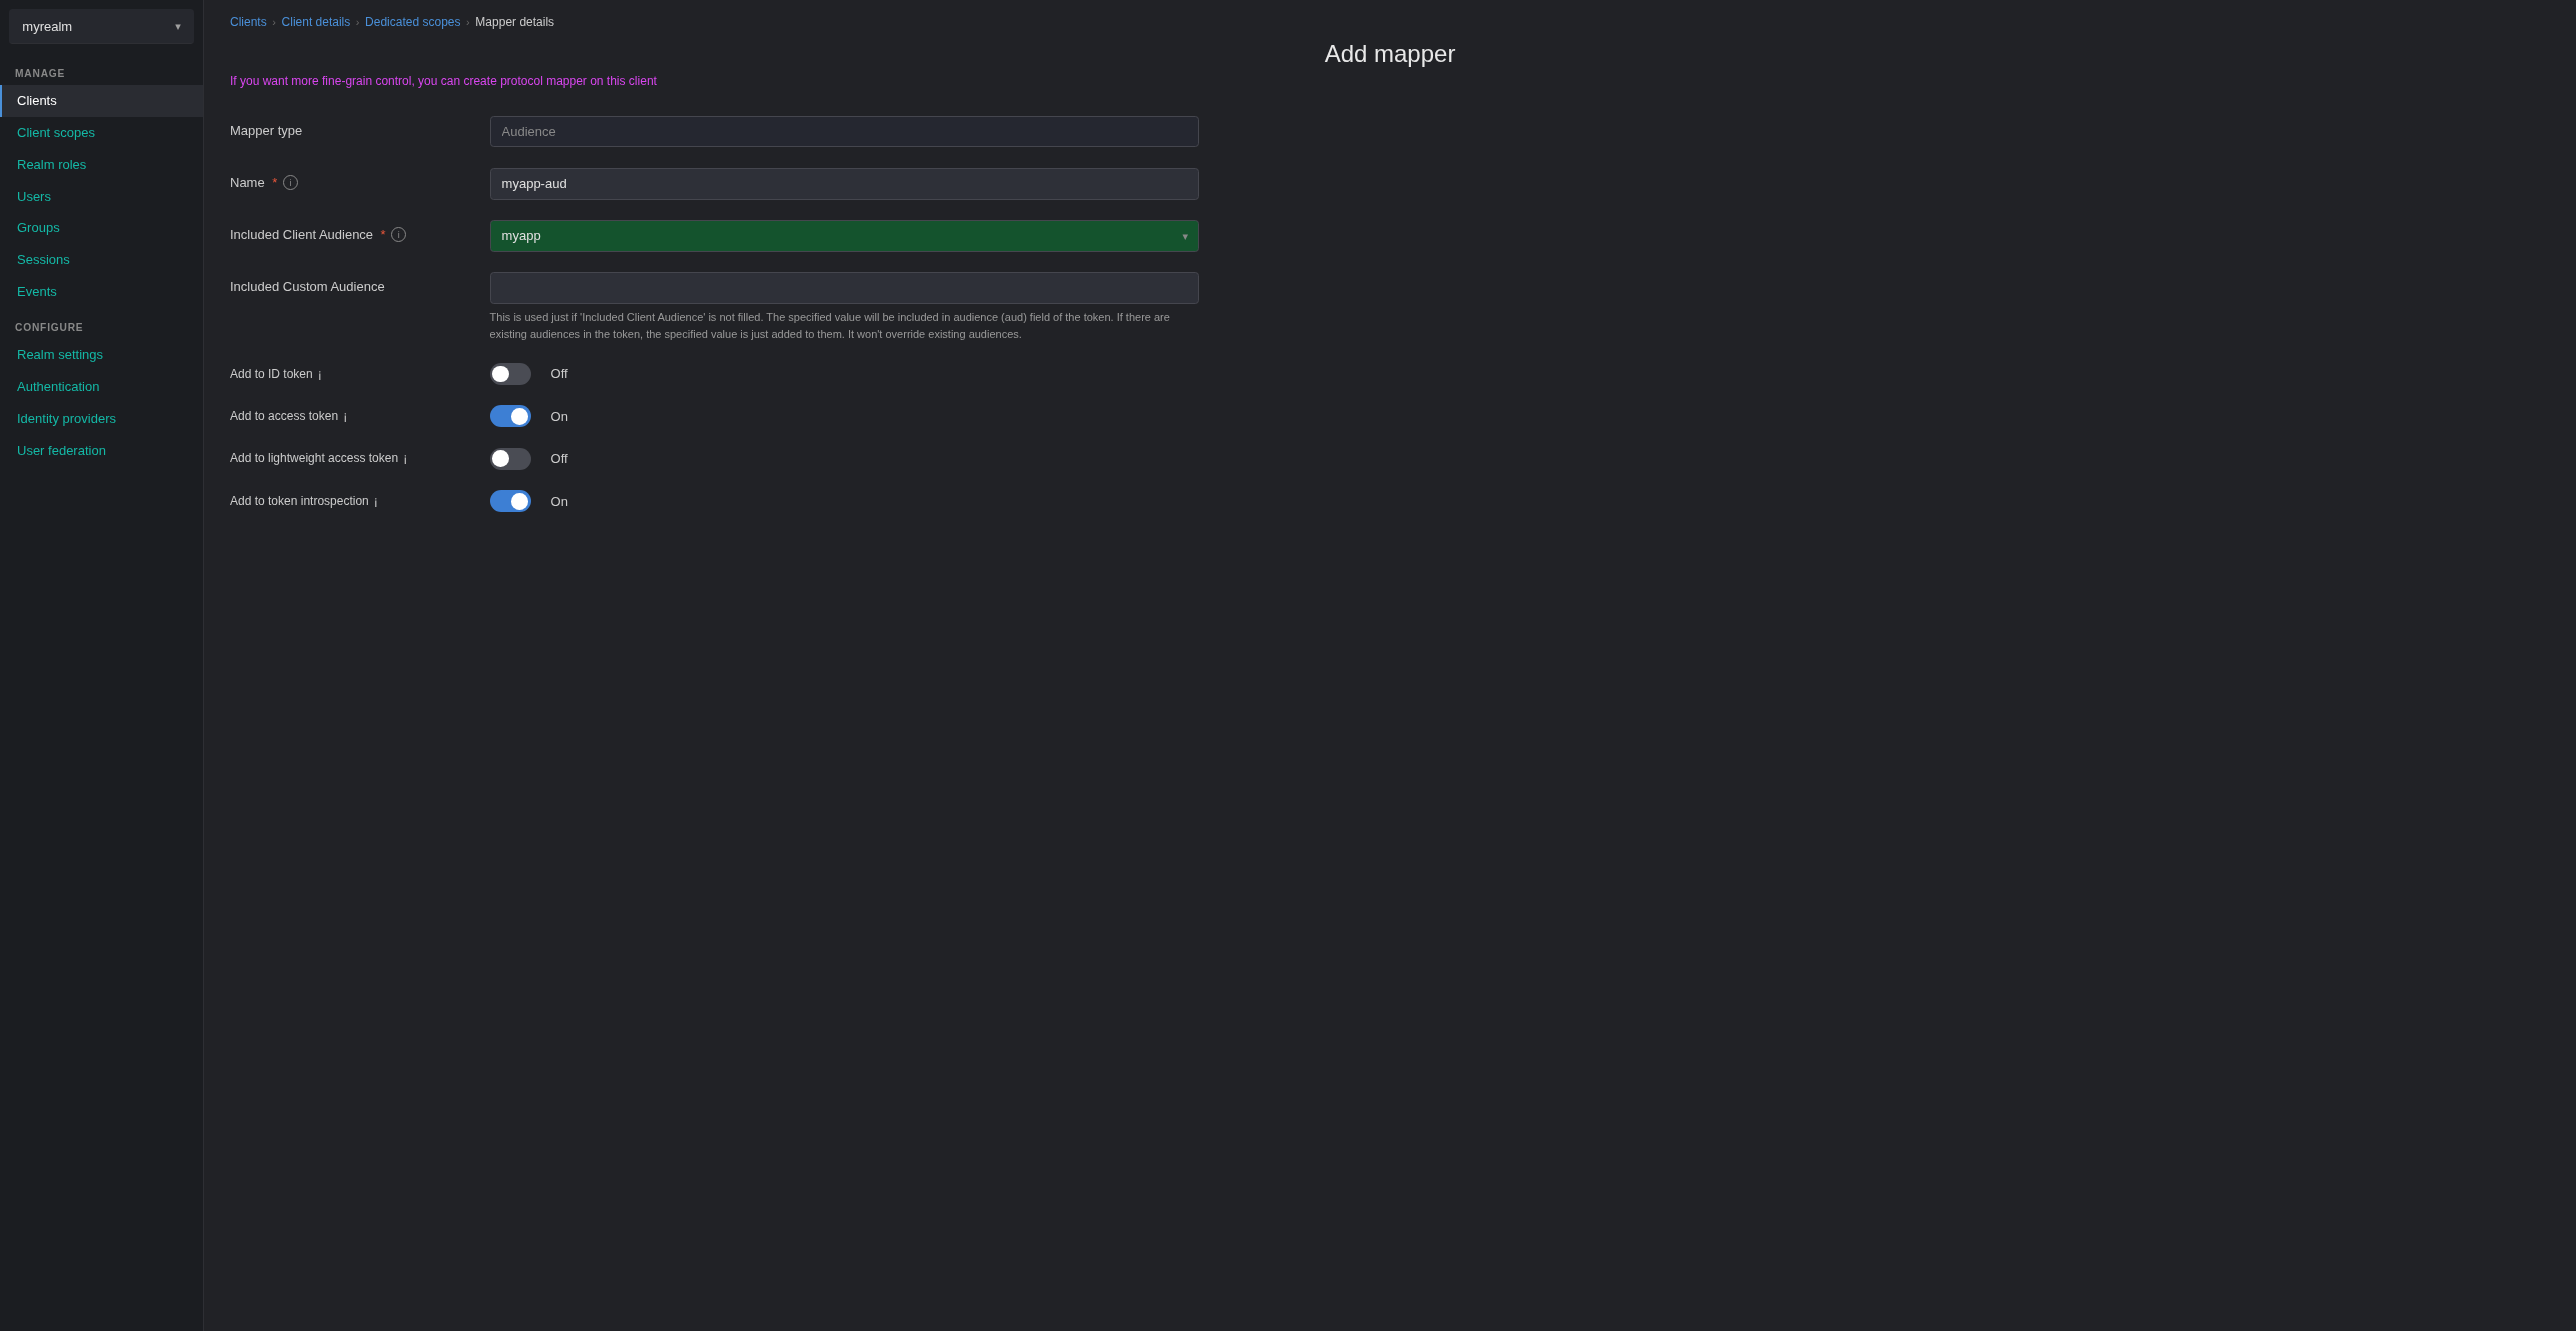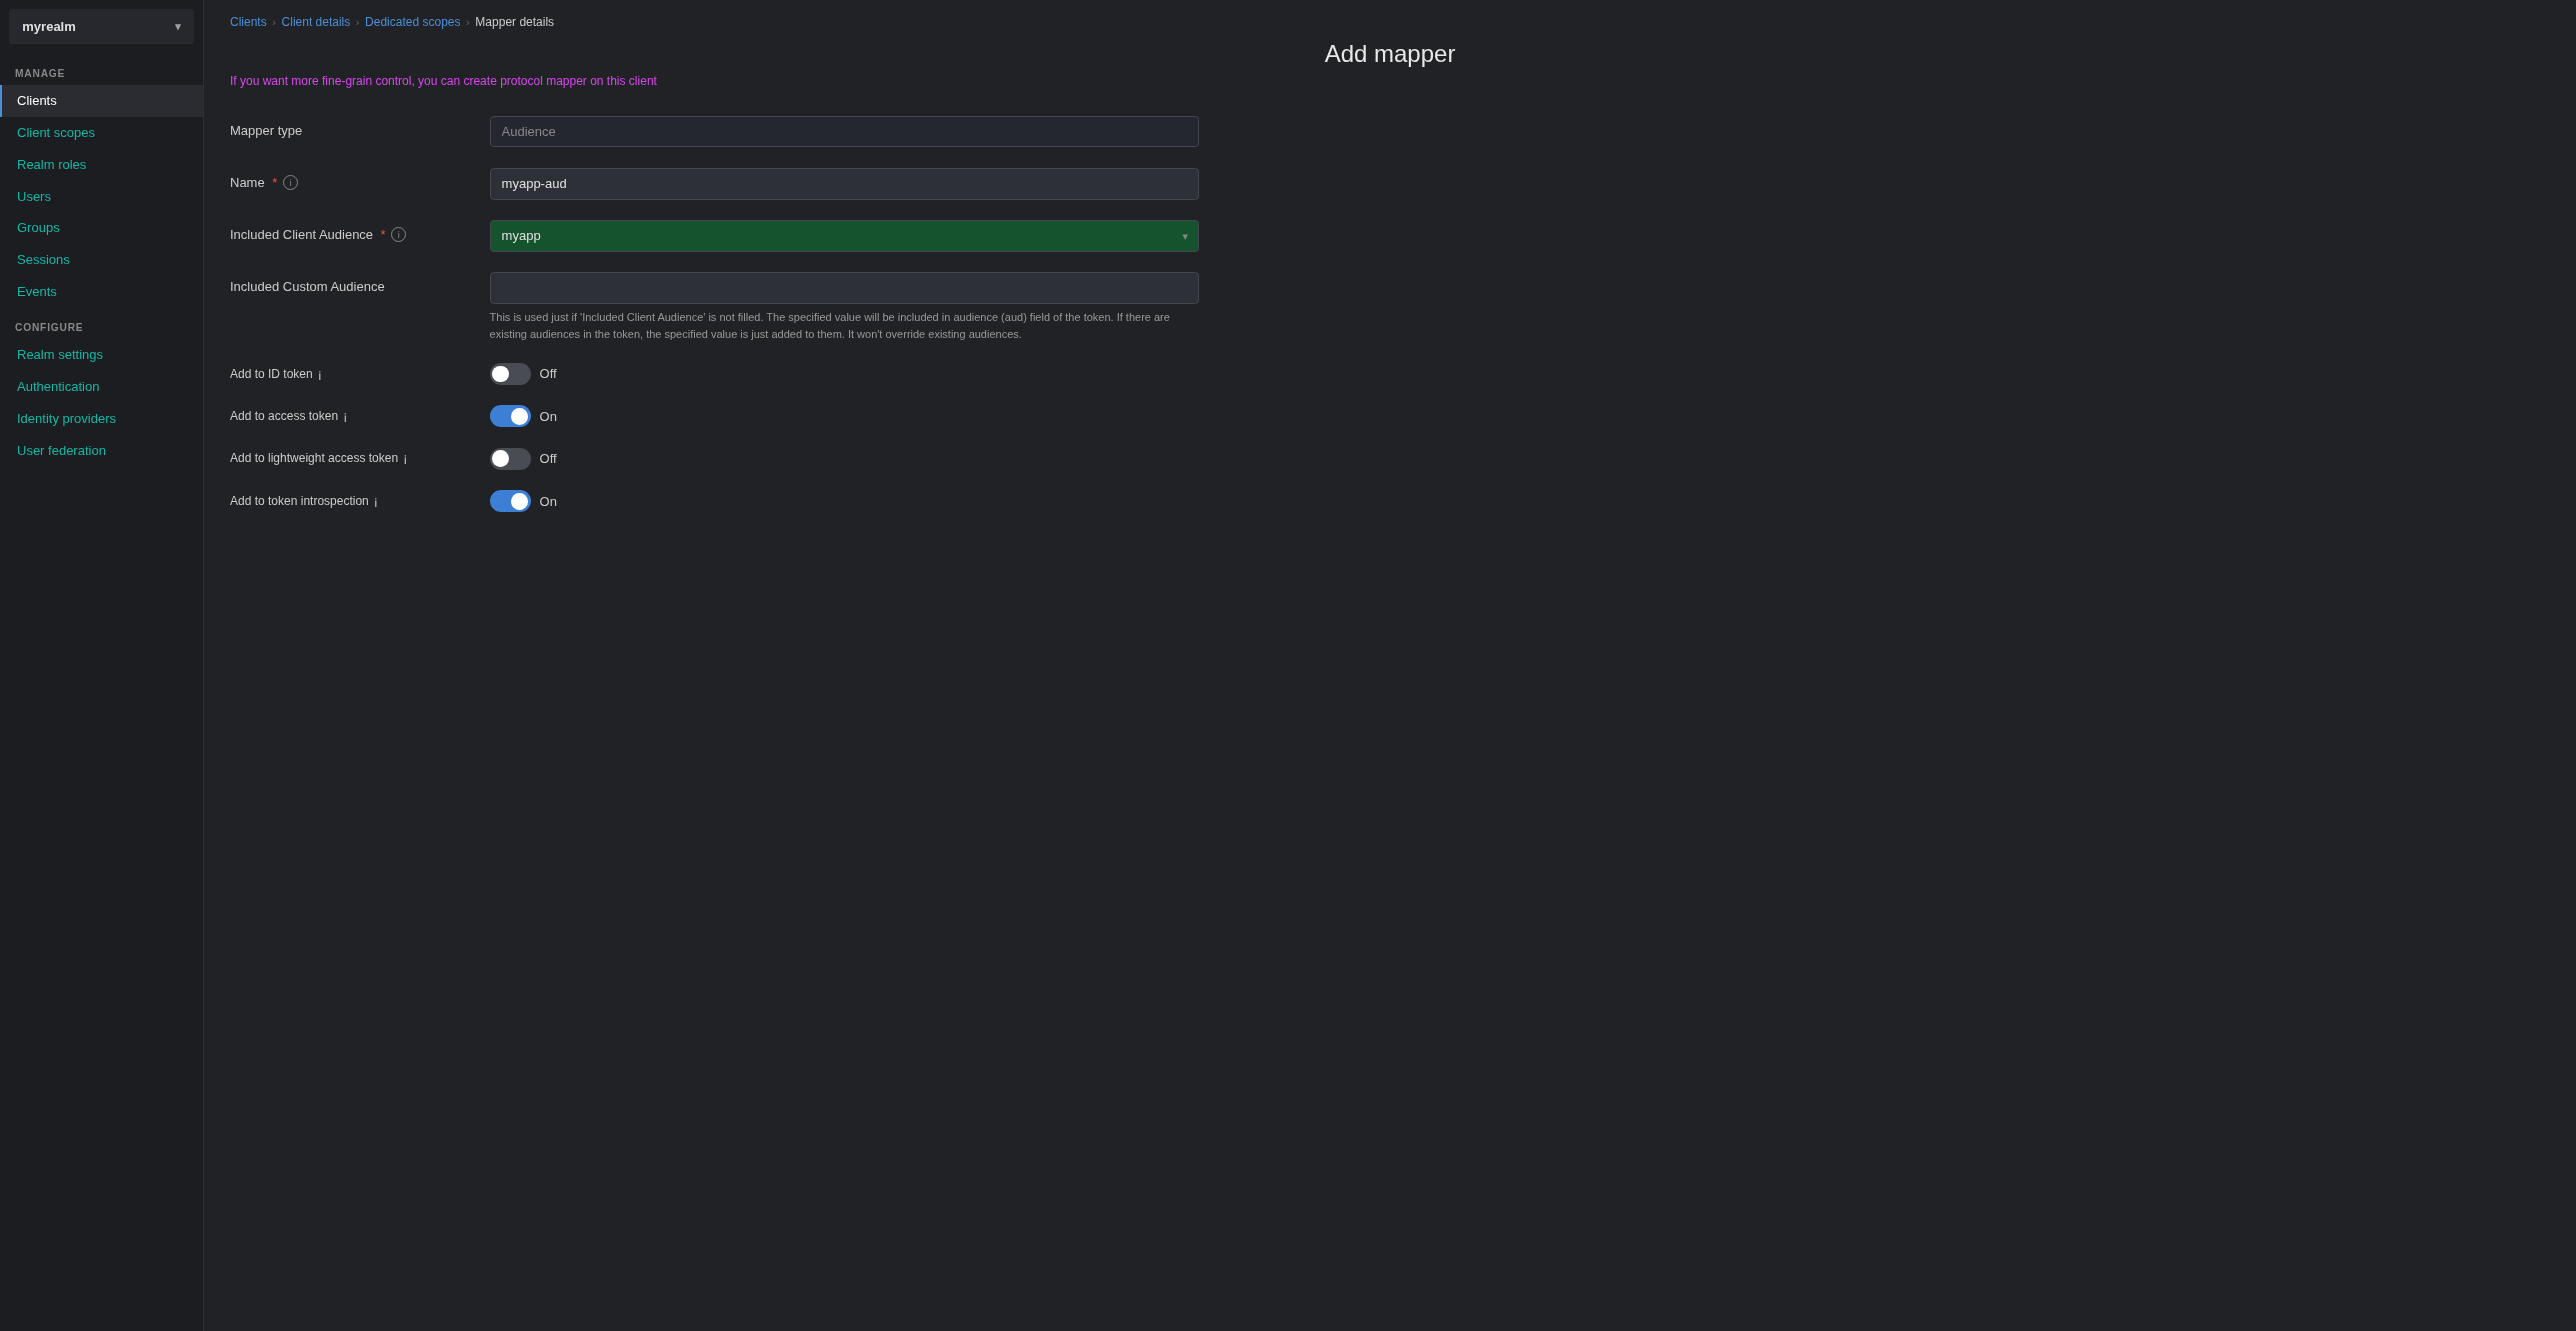--- a/index.html
+++ b/index.html
@@ -31,21 +31,20 @@
       background: #26282e;
       border-bottom: 0.9px solid #2e2f34;
       cursor: pointer;
       margin: 9.3px;
       border-radius: 3.7px;
     }
 
     .realm-selector span {
       font-size: 13px;
       color: #e0e0e0;
-      font-weight: bold;
     }
 
     .realm-selector .chevron {
       color: #a0a0a0;
       font-size: 11px;
     }
 
     .sidebar-section-label {
       font-size: 10.2px;
       color: #888;
@@ -237,21 +236,21 @@
       display: flex;
       align-items: flex-start;
       gap: 5.6px;
       flex-wrap: wrap;
       padding-top: 3.7px;
     }
 
     .toggle-control {
       display: flex;
       align-items: center;
-      gap: 9px;
+      gap: 20px;
     }
 
     .toggle {
       position: relative;
       width: 41px;
       height: 22px;
       display: inline-block;
       flex-shrink: 0;
     }
 

